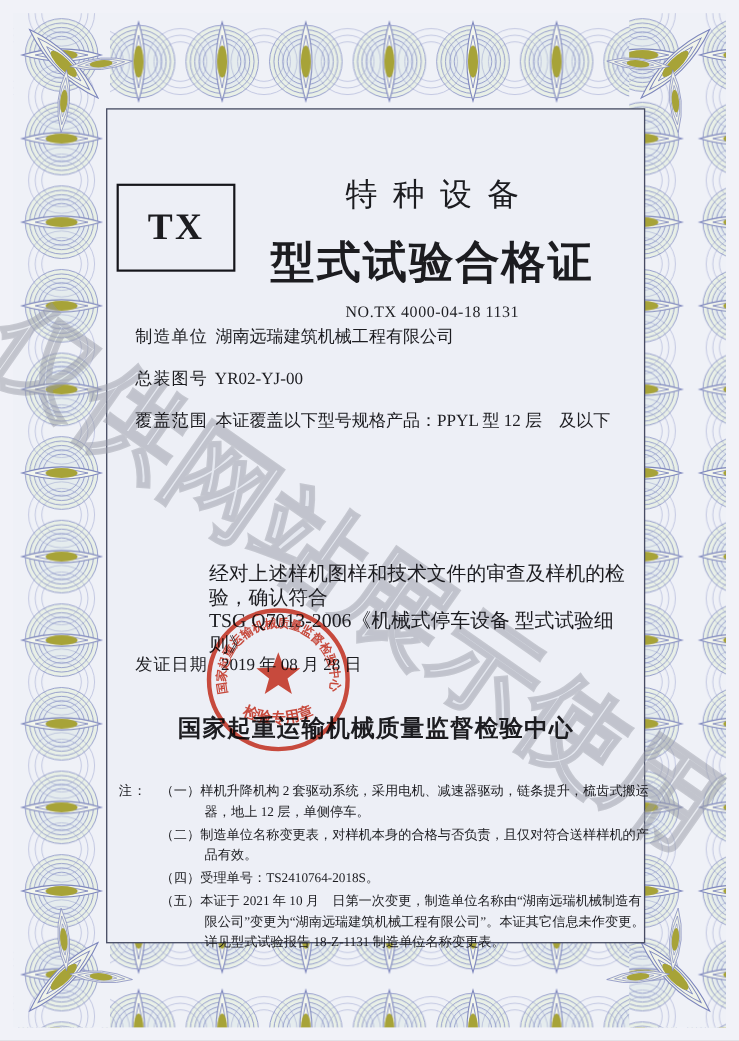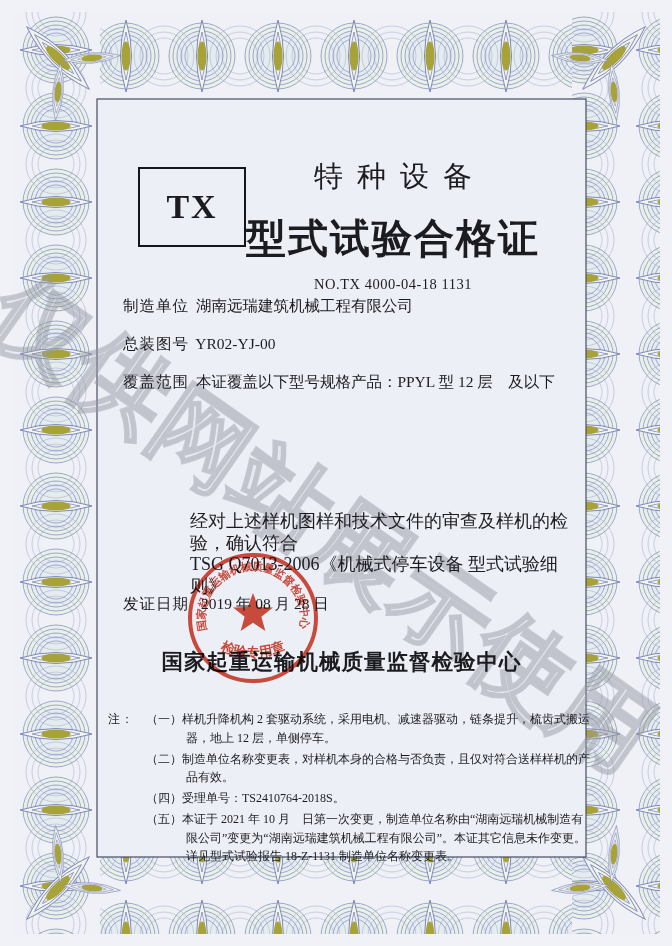--- a/index.html
+++ b/index.html
@@ -6,21 +6,21 @@
   .page{position:relative;width:672px;height:946px;margin:0 auto;overflow:hidden;
         background:#f1f2f8;font-family:"Liberation Serif","DejaVu Serif",serif;color:#1c1c20;}
   .border-svg{position:absolute;left:0;top:0;width:672px;height:946px;}
   .watermark{position:absolute;left:38px;top:248px;width:780px;transform:rotate(35deg);
         transform-origin:0 0;font-size:96px;font-weight:bold;letter-spacing:2px;white-space:nowrap;
         color:rgba(170,172,182,0.10);-webkit-text-stroke:2.5px rgba(148,150,162,0.45);
         pointer-events:none;z-index:2;}
   .content{position:absolute;left:97px;top:99px;width:489px;height:758px;z-index:3;}
   .tx-box{position:absolute;left:9px;top:68px;width:104px;height:76px;border:2.5px solid #15151a;
         display:flex;align-items:center;justify-content:center;font-size:34px;font-weight:bold;
-        letter-spacing:2px;margin-left:32px;}
+        letter-spacing:2px;}
   .title-block{position:absolute;left:116px;top:58px;width:360px;text-align:center;}
   .title-small{font-size:29px;letter-spacing:14px;text-indent:14px;}
   .title-main{font-size:40px;font-weight:bold;letter-spacing:2px;margin-top:14px;white-space:nowrap;}
   .cert-no{font-size:14.5px;letter-spacing:0.5px;margin-top:10px;}
   .fields{position:absolute;left:26px;top:197px;width:460px;}
   .field-row{height:38px;white-space:nowrap;font-size:15.5px;}
   .field-label{display:inline-block;width:69px;letter-spacing:1px;}
   .conclusion{position:absolute;left:93px;top:412px;width:392px;font-size:18px;line-height:21.5px;}
   .date-row{position:absolute;left:26px;top:484px;font-size:15.5px;white-space:nowrap;}
   .date-row .field-label{width:74px;margin-top:11px;}

